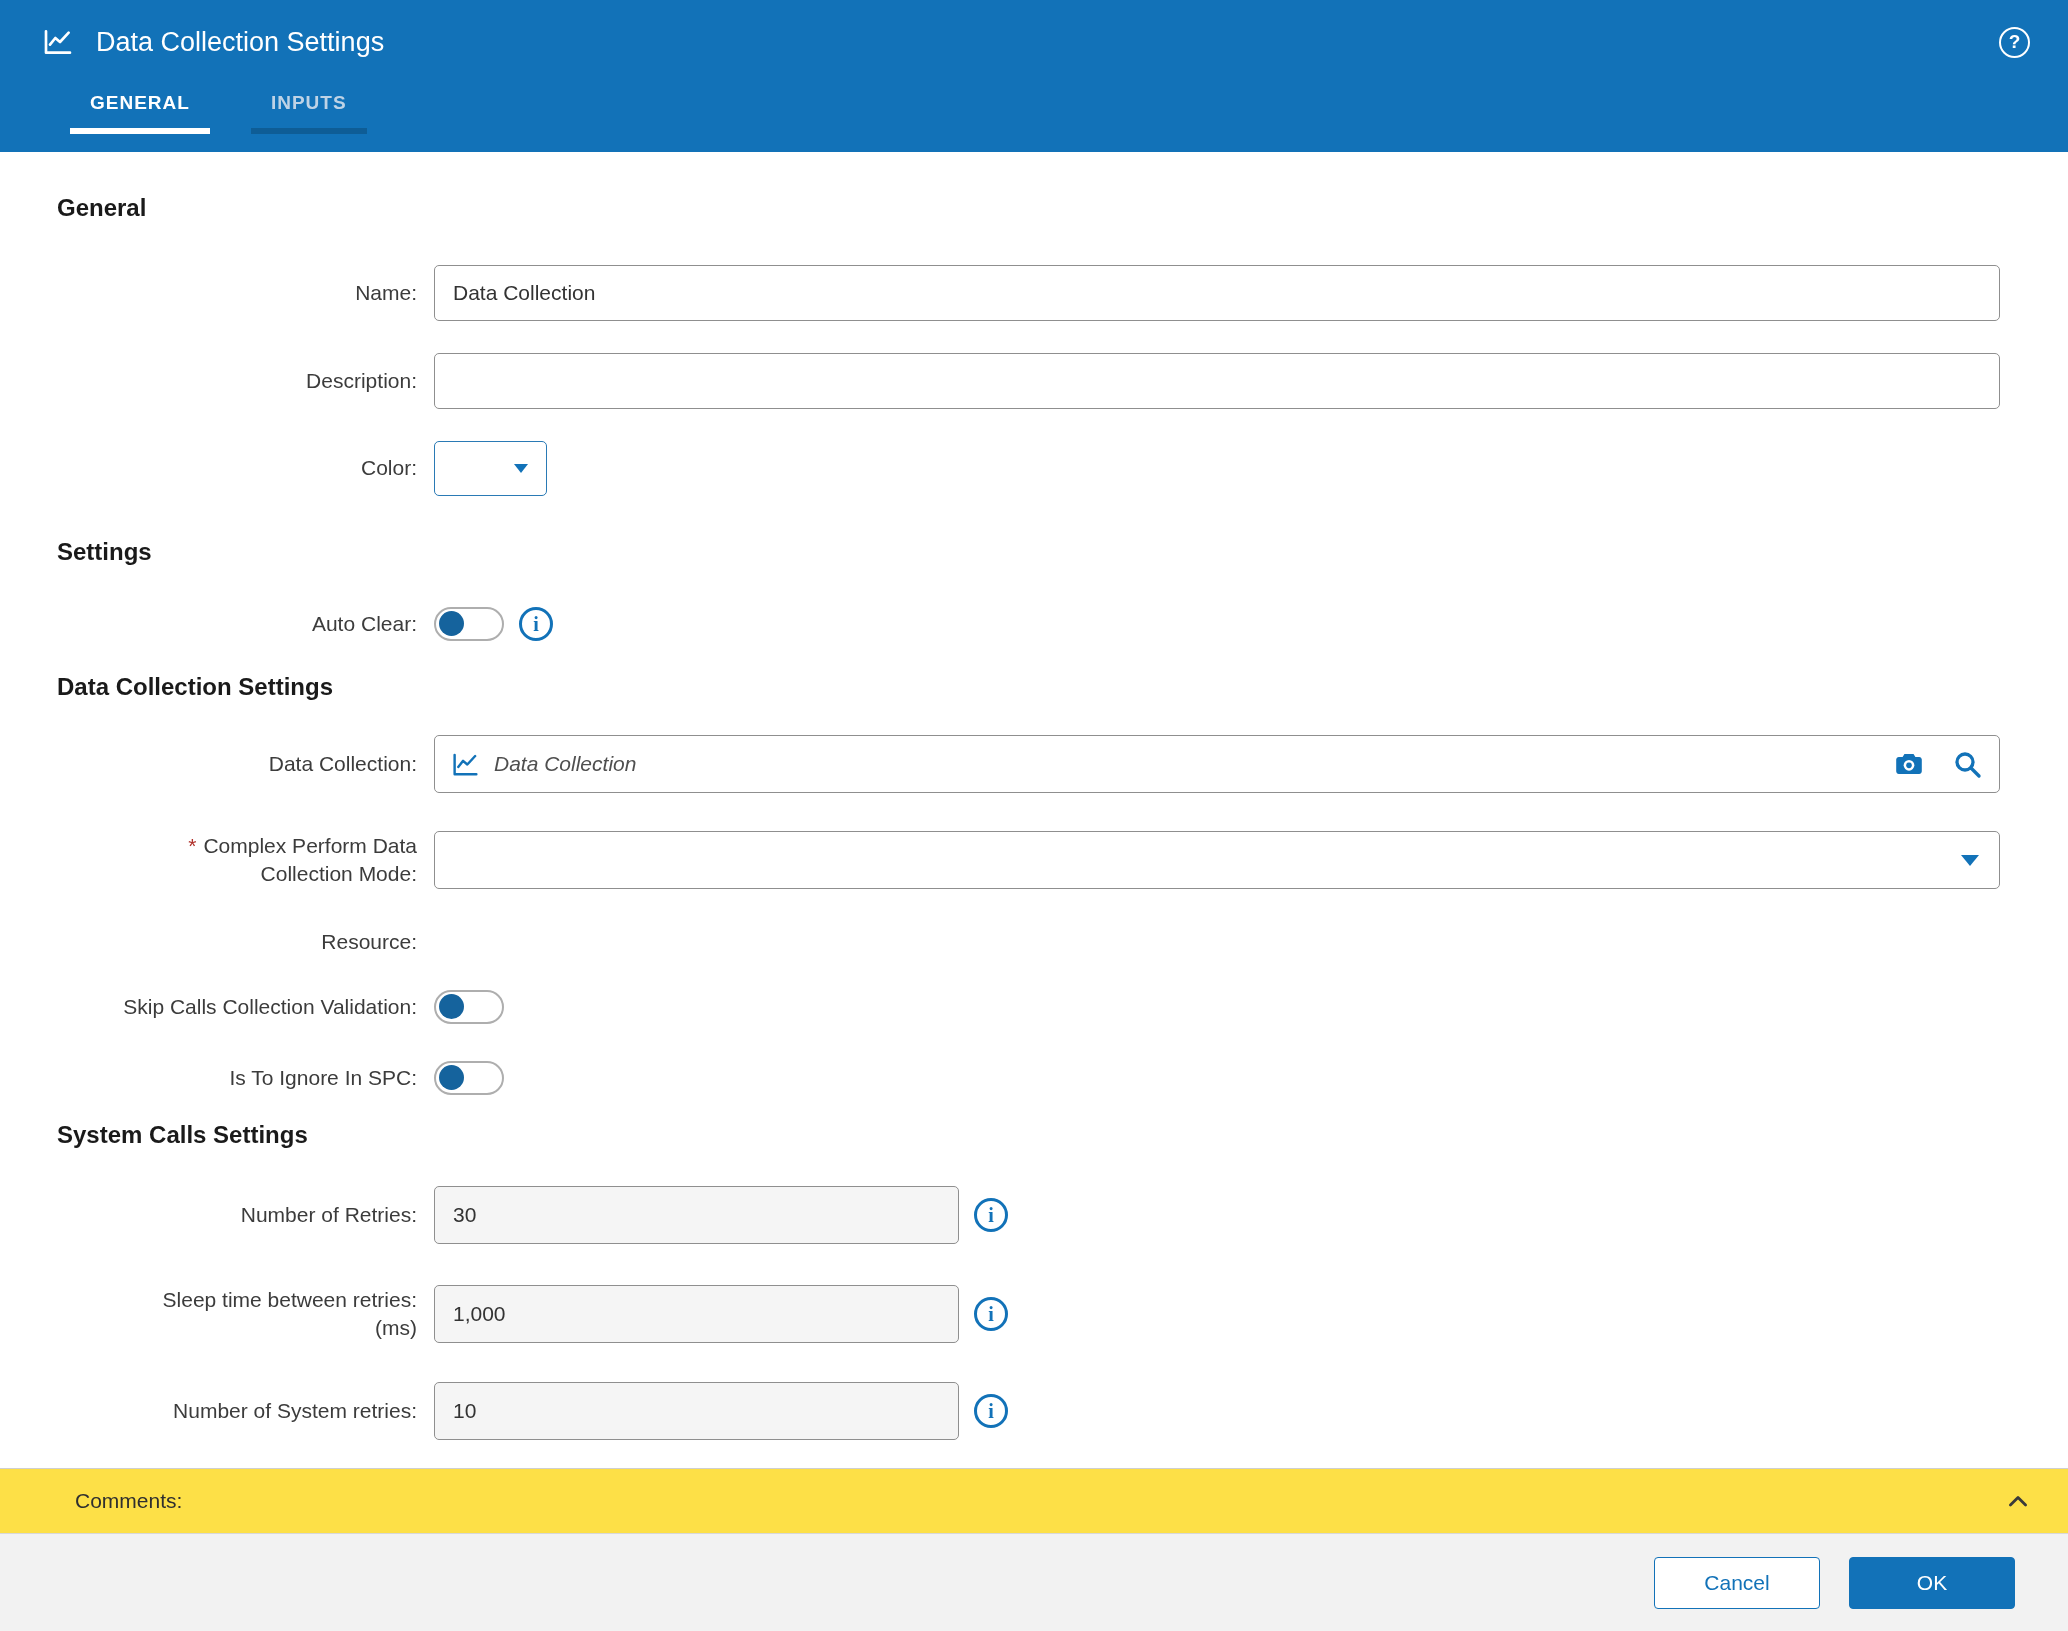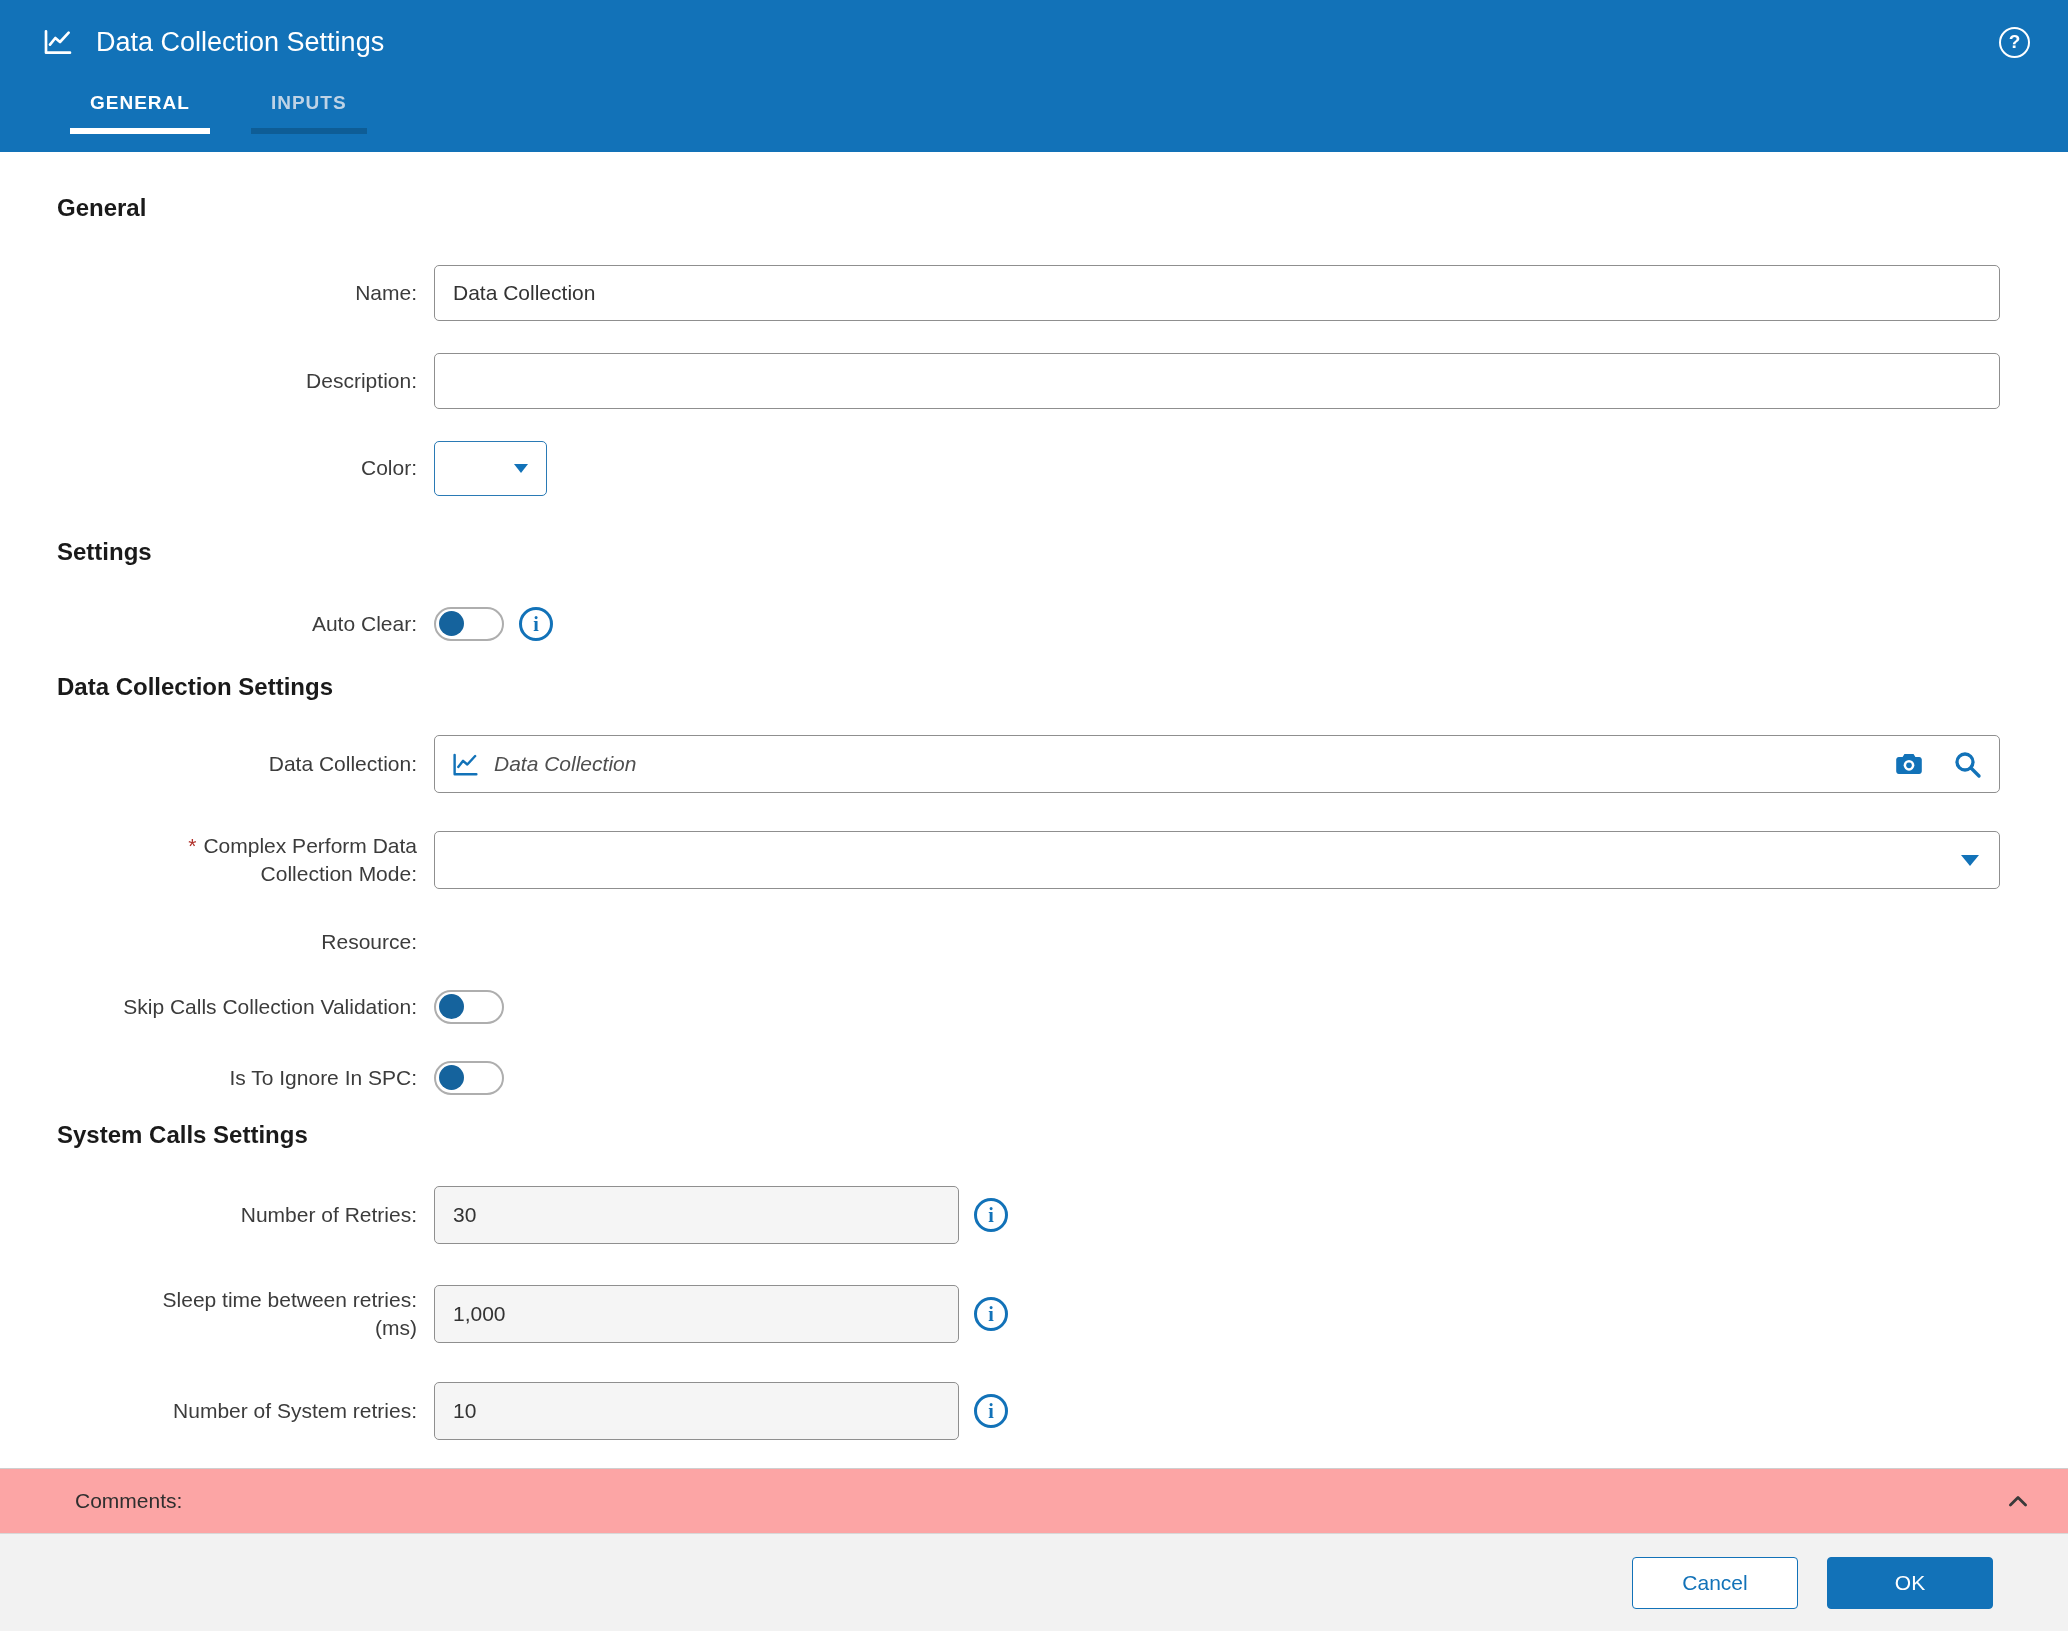--- a/index.html
+++ b/index.html
@@ -95,32 +95,32 @@
     margin-left: 15px; flex: none; cursor: pointer;
   }
 
   
   .mt24{margin-top:24px}.mt30{margin-top:30px}.mt32{margin-top:32px}.mt33{margin-top:33px}
   .mt34{margin-top:34px}.mt36{margin-top:36px}.mt37{margin-top:37px}.mt38{margin-top:38px}
   .mt39{margin-top:39px}.mt40{margin-top:40px}.mt41{margin-top:41px}.mt42{margin-top:42px}
 
   
   .comments-bar {
-    flex: none; height: 66px; background: #fca5a5;
+    flex: none; height: 66px; background: #fde047;
     border-top: 1px solid #cfcfcf; border-bottom: 1px solid #d8d8d8;
     display: flex; align-items: center; padding: 0 36px 0 75px; cursor: pointer;
   }
   .comments-label { flex: 1; font-size: 21px; color: #2f2f2f; }
   .chev { width: 28px; height: 28px; }
   .chev svg { width: 100%; height: 100%; display: block; }
 
   
   footer {
     flex: none; height: 97px; background: #f2f2f2;
-    display: flex; align-items: center; justify-content: flex-end; gap: 29px; padding-right: 75px;
+    display: flex; align-items: center; justify-content: flex-end; gap: 29px; padding-right: 53px;
   }
   .btn {
     min-width: 166px; height: 52px; border-radius: 4px; font-size: 21px;
     font-family: inherit; cursor: pointer;
     display: flex; align-items: center; justify-content: center;
   }
   .btn-cancel { background: #fff; color: #1272b8; border: 1px solid #1272b8; }
   .btn-ok { background: #1272b8; color: #fff; border: 1px solid #1272b8; }
 </style>
 </head>

